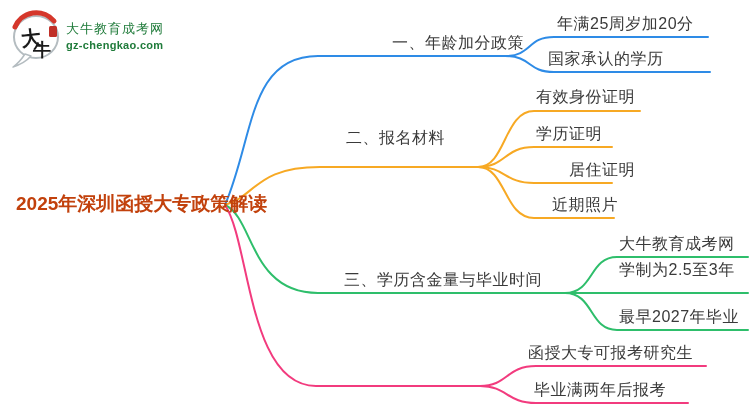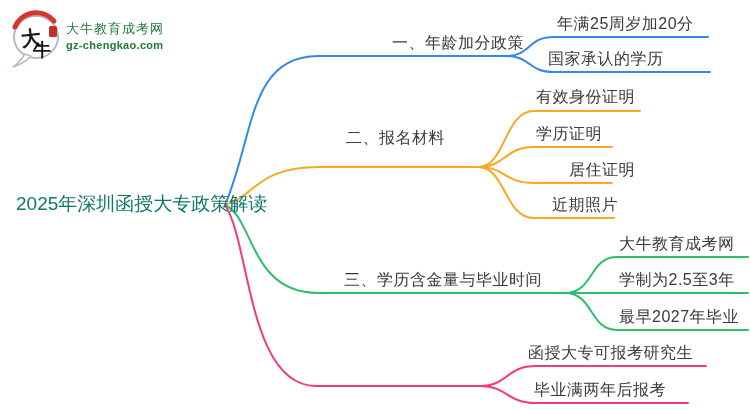--- a/index.html
+++ b/index.html
@@ -6,22 +6,22 @@
   #canvas{
     position:relative;width:750px;height:410px;background:#ffffff;
     font-family:"Liberation Sans","DejaVu Sans",sans-serif;overflow:hidden;
   }
   #lines{position:absolute;left:0;top:0;}
   .lbl{
     position:absolute;white-space:nowrap;color:#3a3a3a;font-size:16px;
     line-height:20px;letter-spacing:0.5px;
   }
   .center-lbl{
-    position:absolute;white-space:nowrap;color:#0f766e;font-size:19px;
-    line-height:22px;font-weight:400;letter-spacing:0px;
+    position:absolute;white-space:nowrap;color:#c2410c;font-size:19px;
+    line-height:22px;font-weight:700;letter-spacing:0px;
   }
   .brand-name{
     position:absolute;left:66px;top:20px;font-size:13px;font-weight:normal;
     color:#1f7b3a;letter-spacing:1px;white-space:nowrap;
   }
   .brand-url{
     position:absolute;left:66px;top:39px;font-size:11px;font-weight:bold;
     color:#1f7b3a;letter-spacing:0.3px;white-space:nowrap;
   }
 </style>
@@ -75,19 +75,19 @@
   <div class="lbl" style="left:548px;top:49px;">国家承认的学历</div>
 
   <div class="lbl" style="left:346px;top:128px;">二、报名材料</div>
   <div class="lbl" style="left:536px;top:88px;font-family:Liberation Mono, monospace;">有效身份证明</div>
   <div class="lbl" style="left:536px;top:124px;">学历证明</div>
   <div class="lbl" style="left:536px;top:160px;margin-left:33px;">居住证明</div>
   <div class="lbl" style="left:552px;top:195px;">近期照片</div>
 
   <div class="lbl" style="left:344px;top:270px;">三、学历含金量与毕业时间</div>
   <div class="lbl" style="left:619px;top:234px;">大牛教育成考网</div>
-  <div class="lbl" style="left:619px;top:270px;">学制为2.5至3年</div>
+  <div class="lbl" style="left:619px;top:260px;">学制为2.5至3年</div>
   <div class="lbl" style="left:619px;top:307px;">最早2027年毕业</div>
 
   <div class="lbl" style="left:528px;top:343px;">函授大专可报考研究生</div>
   <div class="lbl" style="left:534px;top:380px;">毕业满两年后报考</div>
 
 </div>
 
 </body></html>

